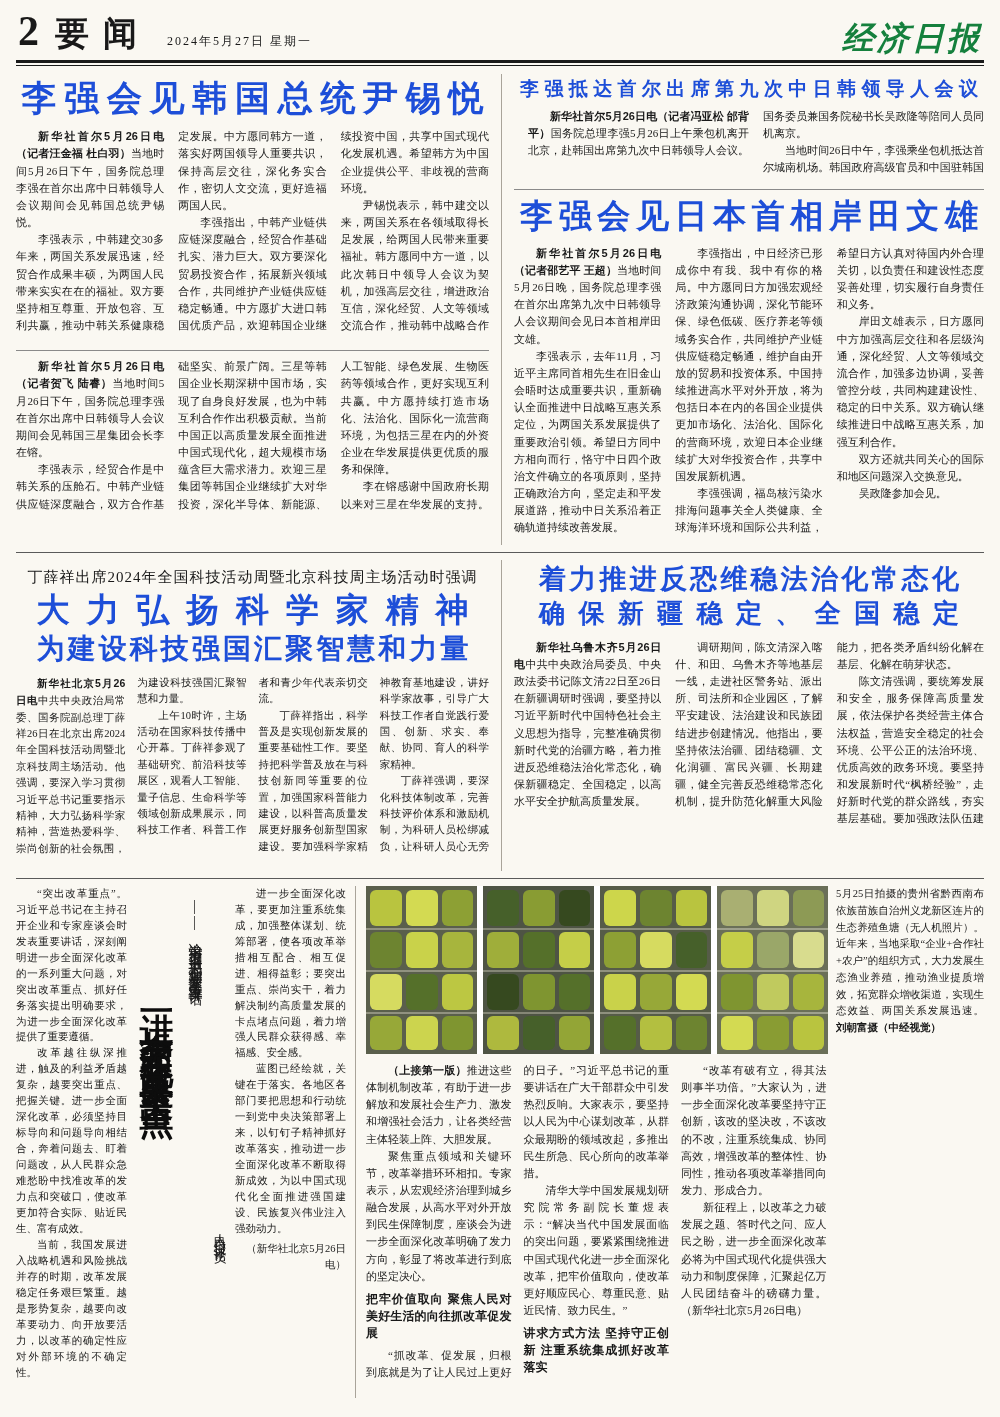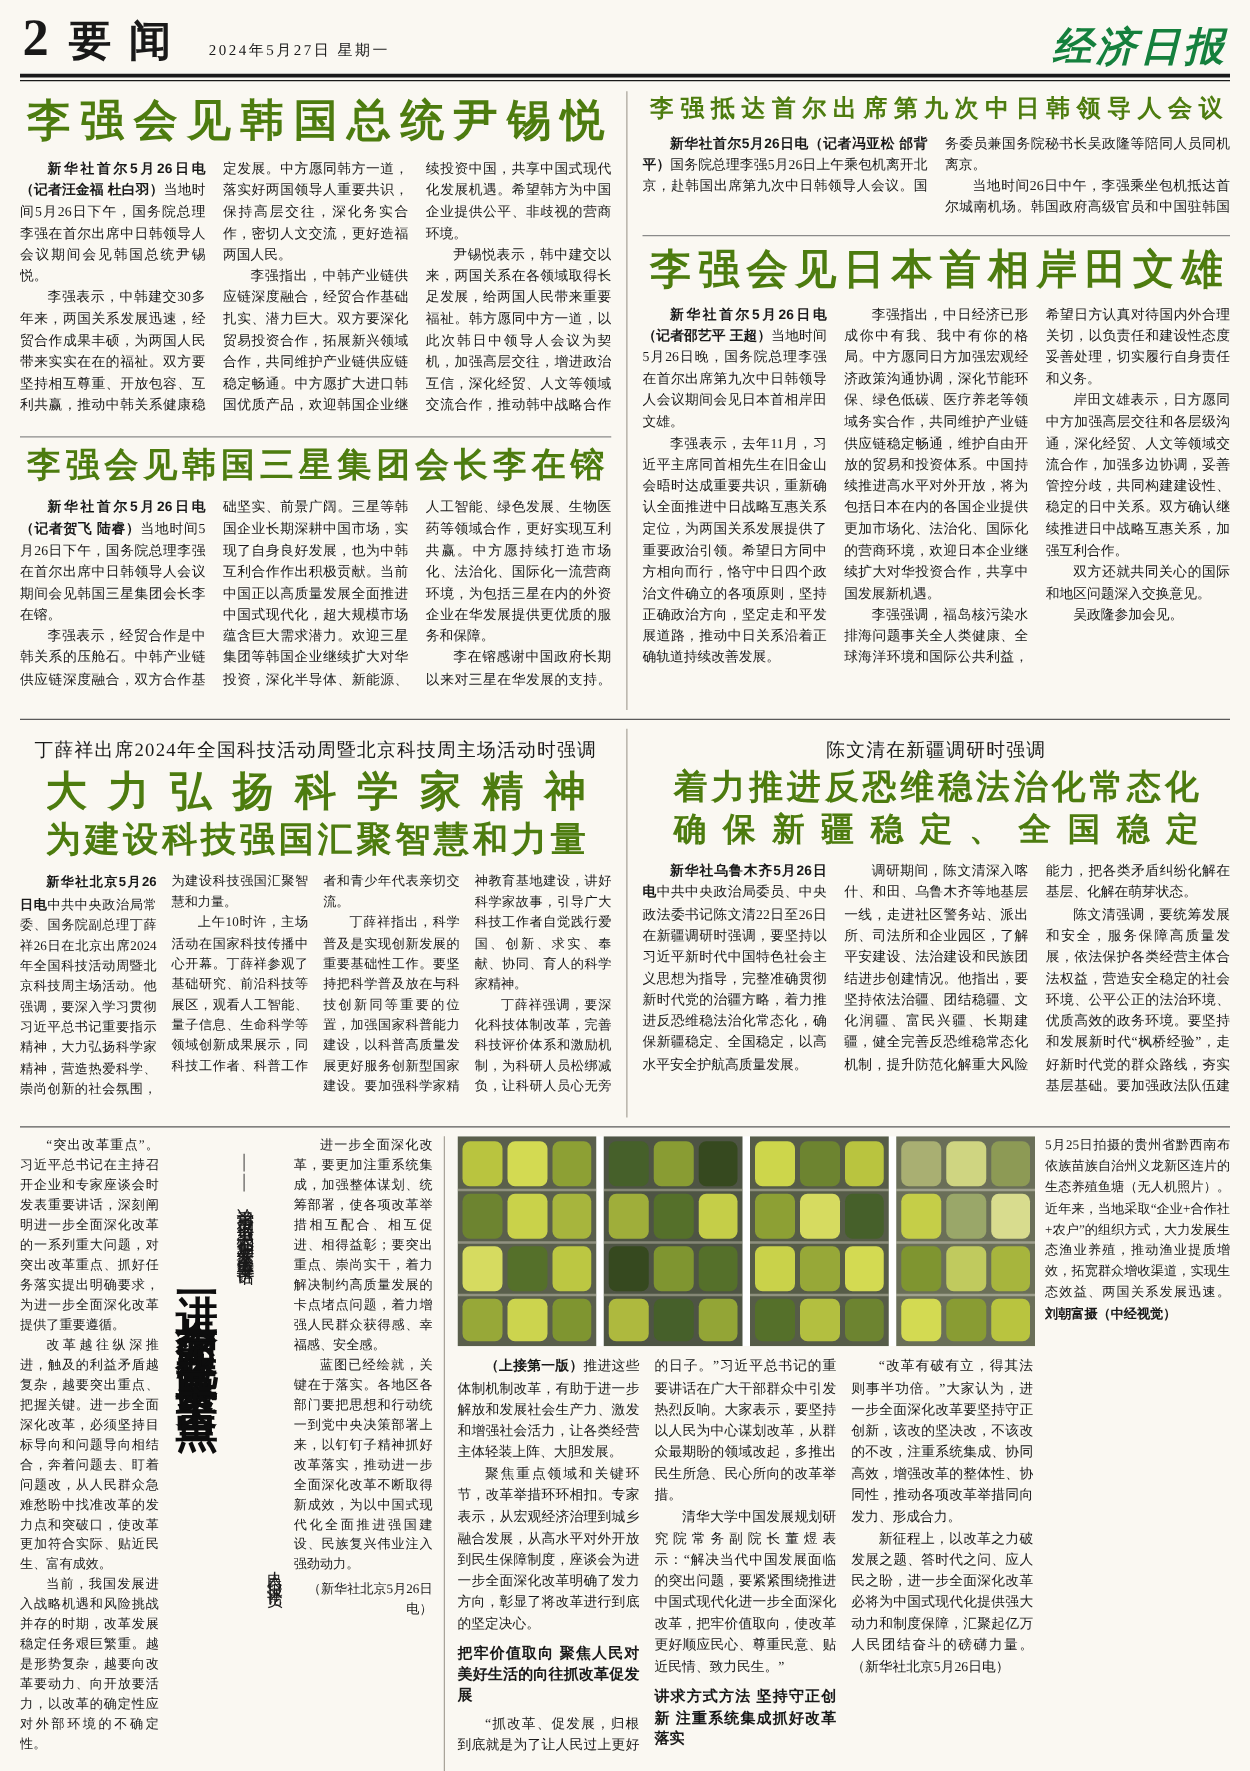--- a/index.html
+++ b/index.html
@@ -21,41 +21,41 @@
   .header-rule { border:none; border-top:3px solid #1a1a1a; border-bottom:1px solid #1a1a1a; height:6px; margin-bottom:8px; }
 
   
   .band { display:flex; }
   .col-left { width:486px; border-right:1px solid #a9a49a; padding-right:12px; }
   .col-right { width:482px; padding-left:12px; }
   .band-rule { border:none; border-top:1px solid #5a5a5a; margin:7px 0; }
   .art-rule { border:none; border-top:1px solid #8a8a8a; margin:7px 0; }
 
   .headline {
-    font-family:"Liberation Sans", sans-serif; font-weight:900; color:#4d7c0f;
+    font-family:"Liberation Sans", sans-serif; font-weight:900; color:#1d4ed8;
     text-align:justify; text-align-last:justify; text-justify:inter-character;
     margin:4px auto 10px; line-height:1.15;
   }
   .h36 { font-size:35px; width:462px; }
   .h34 { font-size:33px; width:458px; }
   .h28 { font-size:27px; width:462px; }
   .h22 { font-size:19px; width:458px; margin-bottom:8px; }
   .h-line1 { font-size:33px; width:432px; margin-bottom:2px; }
   .h-line2 { font-size:28px; width:432px; }
   .h-line1-sm { font-size:27px; width:420px; margin-bottom:2px; }
   .h-line2-sm { font-size:26px; width:420px; }
   .kicker { text-align:center; font-size:15px; margin:8px 0 4px; letter-spacing:1px; }
 
   .body {
     font-size:11px; line-height:1.56; text-align:justify; text-justify:inter-character;
     overflow:hidden; column-fill:auto; column-gap:14px;
   }
   .body p { text-indent:2em; margin:0; }
   .body p b { font-family:"Liberation Sans", sans-serif; font-weight:bold; }
-  .cols-2 { column-count:2; }
+  .cols-2 { column-count:2;margin-left:14px; }
   .cols-3 { column-count:3; }
   .cols-4 { column-count:4; column-gap:12px; }
   .bA { height:215px; }
   .bD { height:170px; }
   .bB { height:74px; }
   .bC { height:300px; }
   .bE { height:196px; font-size:10.5px; }
   .bF { height:196px; }
 
   
@@ -112,21 +112,20 @@
         <h1 class="headline h36">李强会见韩国总统尹锡悦</h1>
         <div class="body cols-3 bA">
             <p><b>新华社首尔5月26日电（记者汪金福 杜白羽）</b>当地时间5月26日下午，国务院总理李强在首尔出席中日韩领导人会议期间会见韩国总统尹锡悦。</p>
             <p>李强表示，中韩建交30多年来，两国关系发展迅速，经贸合作成果丰硕，为两国人民带来实实在在的福祉。双方要坚持相互尊重、开放包容、互利共赢，推动中韩关系健康稳定发展。中方愿同韩方一道，落实好两国领导人重要共识，保持高层交往，深化务实合作，密切人文交流，更好造福两国人民。</p>
             <p>李强指出，中韩产业链供应链深度融合，经贸合作基础扎实、潜力巨大。双方要深化贸易投资合作，拓展新兴领域合作，共同维护产业链供应链稳定畅通。中方愿扩大进口韩国优质产品，欢迎韩国企业继续投资中国，共享中国式现代化发展机遇。希望韩方为中国企业提供公平、非歧视的营商环境。</p>
             <p>尹锡悦表示，韩中建交以来，两国关系在各领域取得长足发展，给两国人民带来重要福祉。韩方愿同中方一道，以此次韩日中领导人会议为契机，加强高层交往，增进政治互信，深化经贸、人文等领域交流合作，推动韩中战略合作伙伴关系不断向前发展，并加强在地区和国际事务中的沟通协调，共同维护地区和平稳定与繁荣。</p>
           </div>
       </article>
       <hr class="art-rule">
       <article>
-        <h1 class="headline h28">李强会见韩国三星集团会长李在镕</h1>
         <div class="body cols-3 bD">
             <p><b>新华社首尔5月26日电（记者贺飞 陆睿）</b>当地时间5月26日下午，国务院总理李强在首尔出席中日韩领导人会议期间会见韩国三星集团会长李在镕。</p>
             <p>李强表示，经贸合作是中韩关系的压舱石。中韩产业链供应链深度融合，双方合作基础坚实、前景广阔。三星等韩国企业长期深耕中国市场，实现了自身良好发展，也为中韩互利合作作出积极贡献。当前中国正以高质量发展全面推进中国式现代化，超大规模市场蕴含巨大需求潜力。欢迎三星集团等韩国企业继续扩大对华投资，深化半导体、新能源、人工智能、绿色发展、生物医药等领域合作，更好实现互利共赢。中方愿持续打造市场化、法治化、国际化一流营商环境，为包括三星在内的外资企业在华发展提供更优质的服务和保障。</p>
             <p>李在镕感谢中国政府长期以来对三星在华发展的支持。他表示，中国市场充满活力和机遇，三星对中国经济发展前景充满信心，将一如既往深耕中国市场，扩大在华投资布局，深化科技创新等领域合作，积极参与中国高质量发展进程，为促进韩中友好与互利合作作出更大贡献。</p>
           </div>
       </article>
     </div>
     <div class="col-right">
       <article>
         <h2 class="headline h22">李强抵达首尔出席第九次中日韩领导人会议</h2>
@@ -162,21 +161,20 @@
         <div class="body cols-4 bE">
             <p><b>新华社北京5月26日电</b>中共中央政治局常委、国务院副总理丁薛祥26日在北京出席2024年全国科技活动周暨北京科技周主场活动。他强调，要深入学习贯彻习近平总书记重要指示精神，大力弘扬科学家精神，营造热爱科学、崇尚创新的社会氛围，为建设科技强国汇聚智慧和力量。</p>
             <p>上午10时许，主场活动在国家科技传播中心开幕。丁薛祥参观了基础研究、前沿科技等展区，观看人工智能、量子信息、生命科学等领域创新成果展示，同科技工作者、科普工作者和青少年代表亲切交流。</p>
             <p>丁薛祥指出，科学普及是实现创新发展的重要基础性工作。要坚持把科学普及放在与科技创新同等重要的位置，加强国家科普能力建设，以科普高质量发展更好服务创新型国家建设。要加强科学家精神教育基地建设，讲好科学家故事，引导广大科技工作者自觉践行爱国、创新、求实、奉献、协同、育人的科学家精神。</p>
             <p>丁薛祥强调，要深化科技体制改革，完善科技评价体系和激励机制，为科研人员松绑减负，让科研人员心无旁骛、潜心钻研。要激发青少年好奇心、想象力、探求欲，培育具备科学家潜质、愿意献身科学研究事业的青少年群体。</p>
           </div>
       </article>
     </div>
     <div class="col-right">
       <article>
-        <p class="kicker">陈文清在新疆调研时强调</p>
         <h1 class="headline h-line1-sm">着力推进反恐维稳法治化常态化</h1>
         <h1 class="headline h-line2-sm">确保新疆稳定、全国稳定</h1>
         <div class="body cols-3 bF">
             <p><b>新华社乌鲁木齐5月26日电</b>中共中央政治局委员、中央政法委书记陈文清22日至26日在新疆调研时强调，要坚持以习近平新时代中国特色社会主义思想为指导，完整准确贯彻新时代党的治疆方略，着力推进反恐维稳法治化常态化，确保新疆稳定、全国稳定，以高水平安全护航高质量发展。</p>
             <p>调研期间，陈文清深入喀什、和田、乌鲁木齐等地基层一线，走进社区警务站、派出所、司法所和企业园区，了解平安建设、法治建设和民族团结进步创建情况。他指出，要坚持依法治疆、团结稳疆、文化润疆、富民兴疆、长期建疆，健全完善反恐维稳常态化机制，提升防范化解重大风险能力，把各类矛盾纠纷化解在基层、化解在萌芽状态。</p>
             <p>陈文清强调，要统筹发展和安全，服务保障高质量发展，依法保护各类经营主体合法权益，营造安全稳定的社会环境、公平公正的法治环境、优质高效的政务环境。要坚持和发展新时代“枫桥经验”，走好新时代党的群众路线，夯实基层基础。要加强政法队伍建设，锻造忠诚干净担当的政法铁军，以新安全格局保障新发展格局，确保社会大局持续稳定。</p>
           </div>
       </article>
     </div>
   </div>

